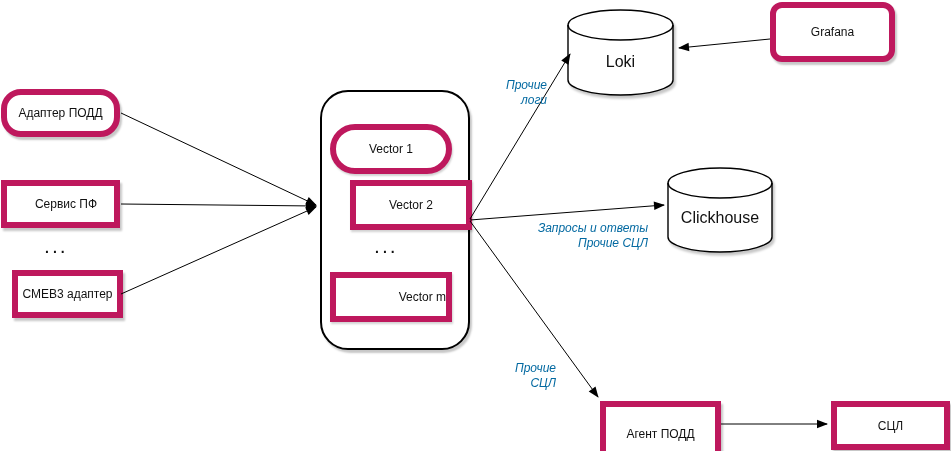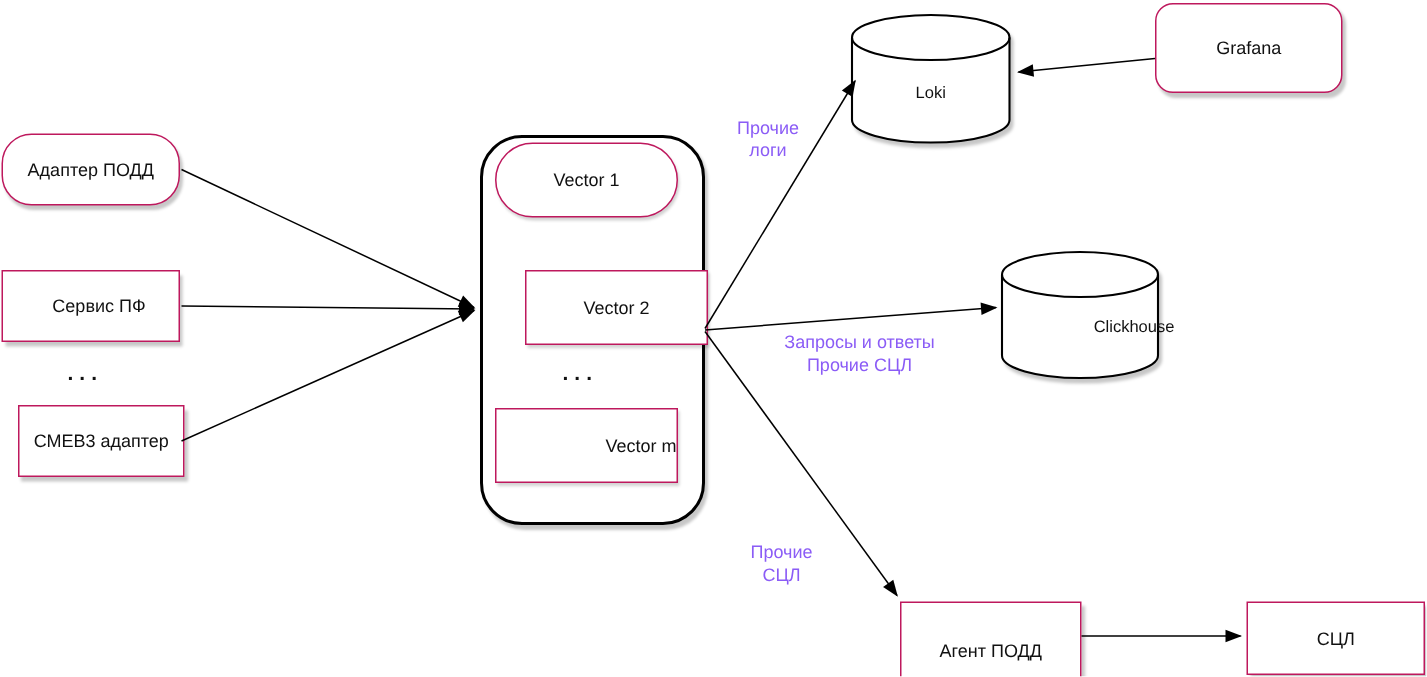--- a/index.html
+++ b/index.html
@@ -1,41 +1,41 @@
 <!DOCTYPE html>
 <html><head>
 <meta charset="utf-8">
 <style>
   html,body{margin:0;padding:0;background:#ffffff;}
   .canvas{
     position:relative;width:951px;height:451px;background:#ffffff;
     font-family:"Liberation Sans",sans-serif;color:#111;overflow:hidden;
   }
   .node{
-    position:absolute;background:#fff;border:1px solid #be185d;
+    position:absolute;background:#fff;border:6px solid #be185d;
     display:flex;align-items:center;justify-content:center;text-align:center;
     font-size:12px;line-height:14px;box-sizing:border-box;
     box-shadow:2px 3px 2px rgba(0,0,0,0.22);z-index:1;
   }
   .group{
     position:absolute;background:#fff;border:2px solid #000;border-radius:28px;
     box-sizing:border-box;box-shadow:2px 3px 2px rgba(0,0,0,0.22);z-index:1;
   }
   .inner{box-shadow:1px 2px 2px rgba(0,0,0,0.18);z-index:2;}
   .rounded{border-radius:12px;}
   .dots{
     position:absolute;font-size:14px;font-weight:bold;letter-spacing:4px;
     z-index:2;color:#111;
   }
   .edge-label{
-    position:absolute;font-size:12px;line-height:15px;text-align:center;
-    z-index:3;color:#8b5cf6;
+    position:absolute;font-size:12px;line-height:15px;text-align:right;
+    z-index:3;color:#0369a1;font-style:italic;
   }
   .cyl-label{
-    position:absolute;font-size:11px;text-align:center;z-index:3;color:#111;
+    position:absolute;font-size:16px;text-align:center;z-index:3;color:#111;
     display:flex;align-items:center;justify-content:center;
   }
   svg.layer{position:absolute;left:0;top:0;z-index:2;pointer-events:none;}
   svg.cyls{z-index:1;pointer-events:none;}
 </style>
 </head>
 <body>
 
 <div class="canvas">
 
@@ -55,33 +55,33 @@
   </div>
   <div class="node" style="left:1px;top:180px;width:119px;height:48px;padding-left:11px;">
     <span>Сервис ПФ</span>
   </div>
   <div class="dots" style="left:45px;top:240px;">...</div>
   <div class="node" style="left:12px;top:270px;width:111px;height:48px;">
     <span>СМЕВ3 адаптер</span>
   </div>
 
   <div class="group" style="left:320px;top:90px;width:150px;height:260px;"></div>
-  <div class="node inner" style="left:330px;top:95px;width:122px;height:50px;border-radius:25px;">
+  <div class="node inner" style="left:330px;top:124px;width:122px;height:50px;border-radius:25px;">
     <span>Vector 1</span>
   </div>
   <div class="node inner" style="left:330px;top:180px;width:122px;height:50px;margin-left:20px;">
     <span>Vector 2</span>
   </div>
   <div class="dots" style="left:375px;top:240px;">...</div>
   <div class="node inner" style="left:330px;top:272px;width:122px;height:50px;justify-content:flex-end;">
     <span>Vector m</span>
   </div>
 
   <div class="cyl-label" style="left:568px;top:48px;width:105px;height:28px;">Loki</div>
-  <div class="cyl-label" style="left:668px;top:204px;width:104px;height:28px;padding-left:36px;">Clickhouse</div>
+  <div class="cyl-label" style="left:668px;top:204px;width:104px;height:28px;">Clickhouse</div>
 
   <div class="node rounded" style="left:770px;top:2px;width:125px;height:60px;">
     <span>Grafana</span>
   </div>
 
   <div class="node" style="left:600px;top:401px;width:121px;height:65px;">
     <span>Агент ПОДД</span>
   </div>
   <div class="node" style="left:831px;top:401px;width:119px;height:49px;">
     <span>СЦЛ</span>

